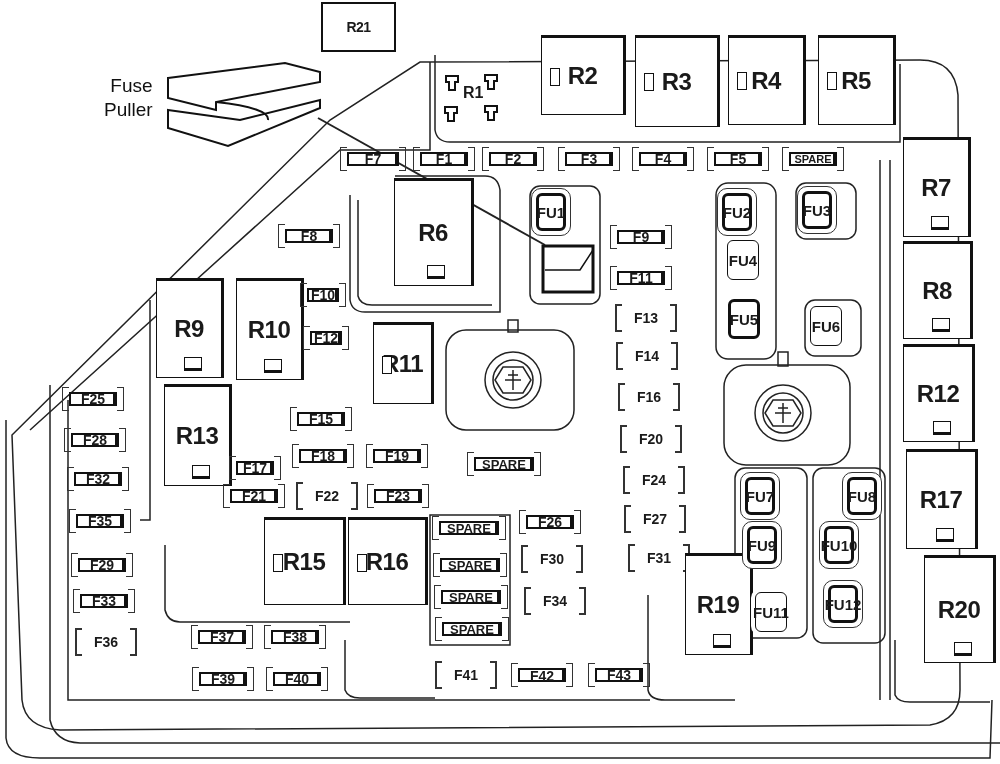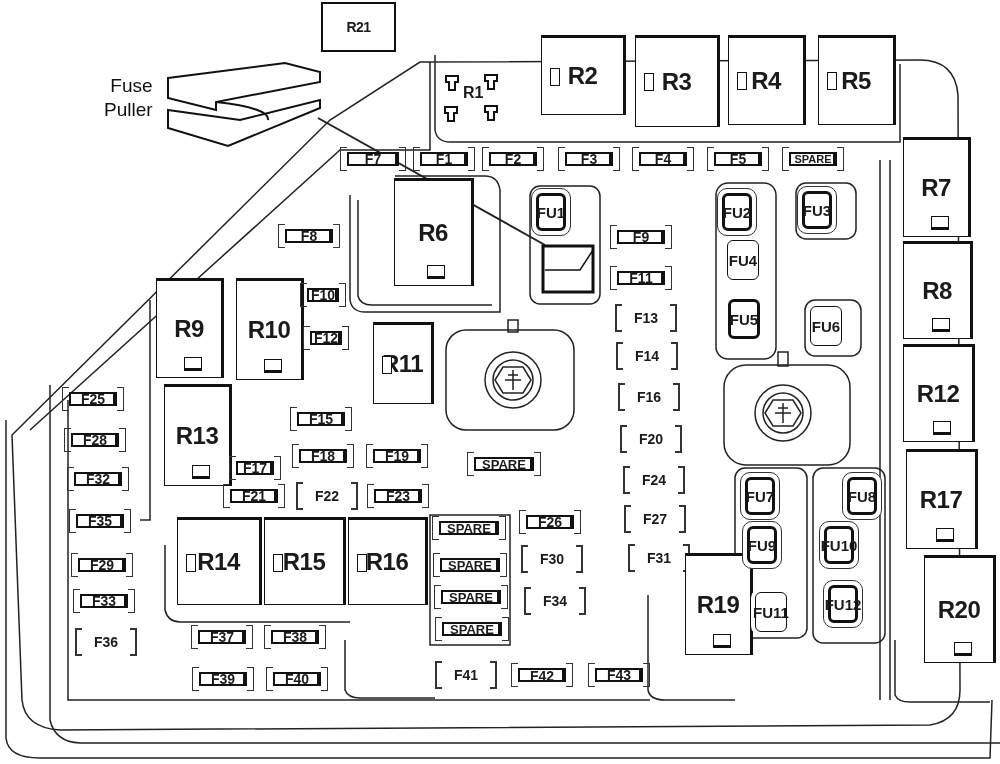--- a/index.html
+++ b/index.html
@@ -305,23 +305,20 @@
       <span class="lbl">F29</span>
     </div>
   <div class="fuse" style="left:73px; top:592px;">
       <div class="body"></div>
       <span class="lbl">F33</span>
     </div>
   <div class="fuse empty" style="left:75px; top:633px;">
       <span class="lbl">F36</span>
     </div>
 
-  <div class="relay side" style="left:177px; top:517px; width:85px; height:88px;">
-      <span>R14</span>
-    </div>
   <div class="relay side" style="left:264px; top:517px; width:82px; height:88px;">
       <span>R15</span>
     </div>
   <div class="relay side" style="left:348px; top:517px; width:80px; height:88px;">
       <span>R16</span>
     </div>
 
   <div class="fuse" style="left:191px; top:628px;">
       <div class="body"></div>
       <span class="lbl">F37</span>

